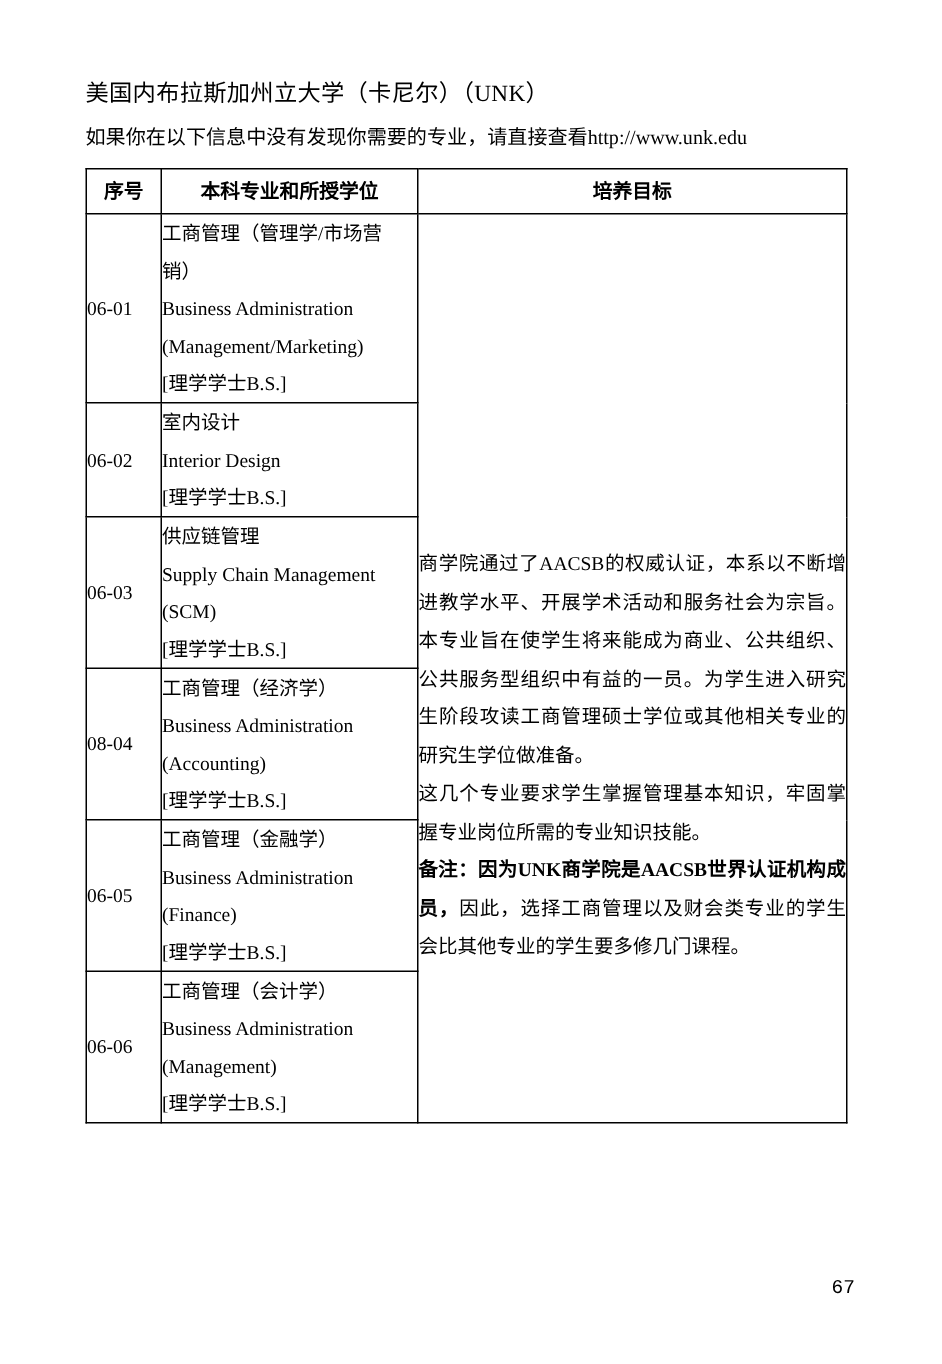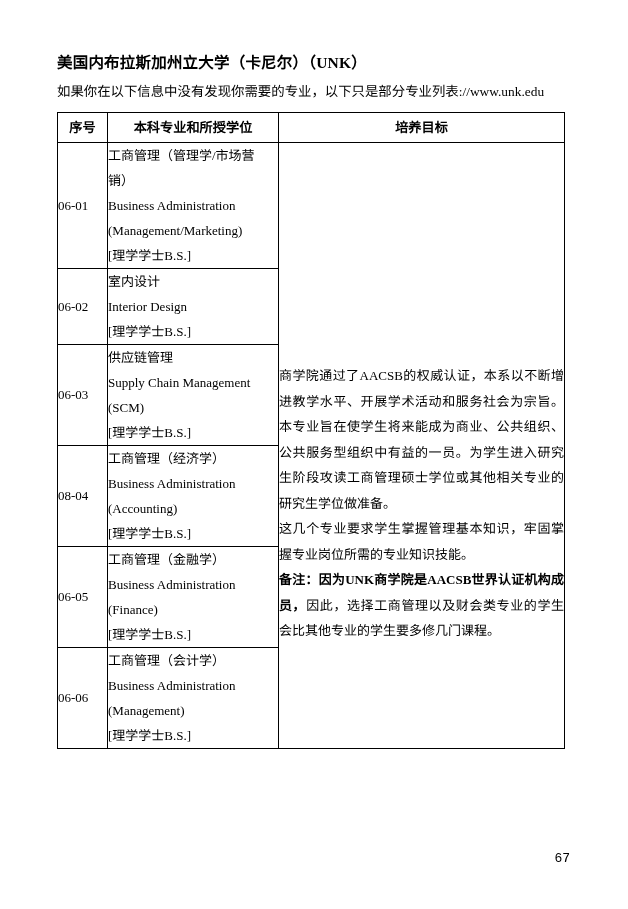--- a/index.html
+++ b/index.html
@@ -24,21 +24,21 @@
   .content {
     position: absolute;
     left: 57px;
     top: 52px;
     width: 507px;
   }
 
   
   .doc-title {
     font-size: 15.5px;
-    font-weight: bold;
+    font-weight: normal;
     line-height: 22px;
     letter-spacing: 0.2px;
     margin: 0 0 6px 0;
     white-space: nowrap;
   }
 
   
   .intro {
     font-size: 13.4px;
     line-height: 24px;
@@ -110,21 +110,21 @@
 </style>
 </head>
 <body>
 
 <div class="page">
   <div class="content">
 
     <h1 class="doc-title">美国内布拉斯加州立大学（卡尼尔）（UNK）</h1>
 
     <div class="intro">
-      <span class="line">如果你在以下信息中没有发现你需要的专业，以下只是部分专业列表://www.unk.edu</span>
+      <span class="line">如果你在以下信息中没有发现你需要的专业，请直接查看http://www.unk.edu</span>
     </div>
 
     <table class="majors">
       <colgroup>
         <col class="c-no">
         <col class="c-maj">
         <col class="c-obj">
       </colgroup>
       <thead>
         <tr>

